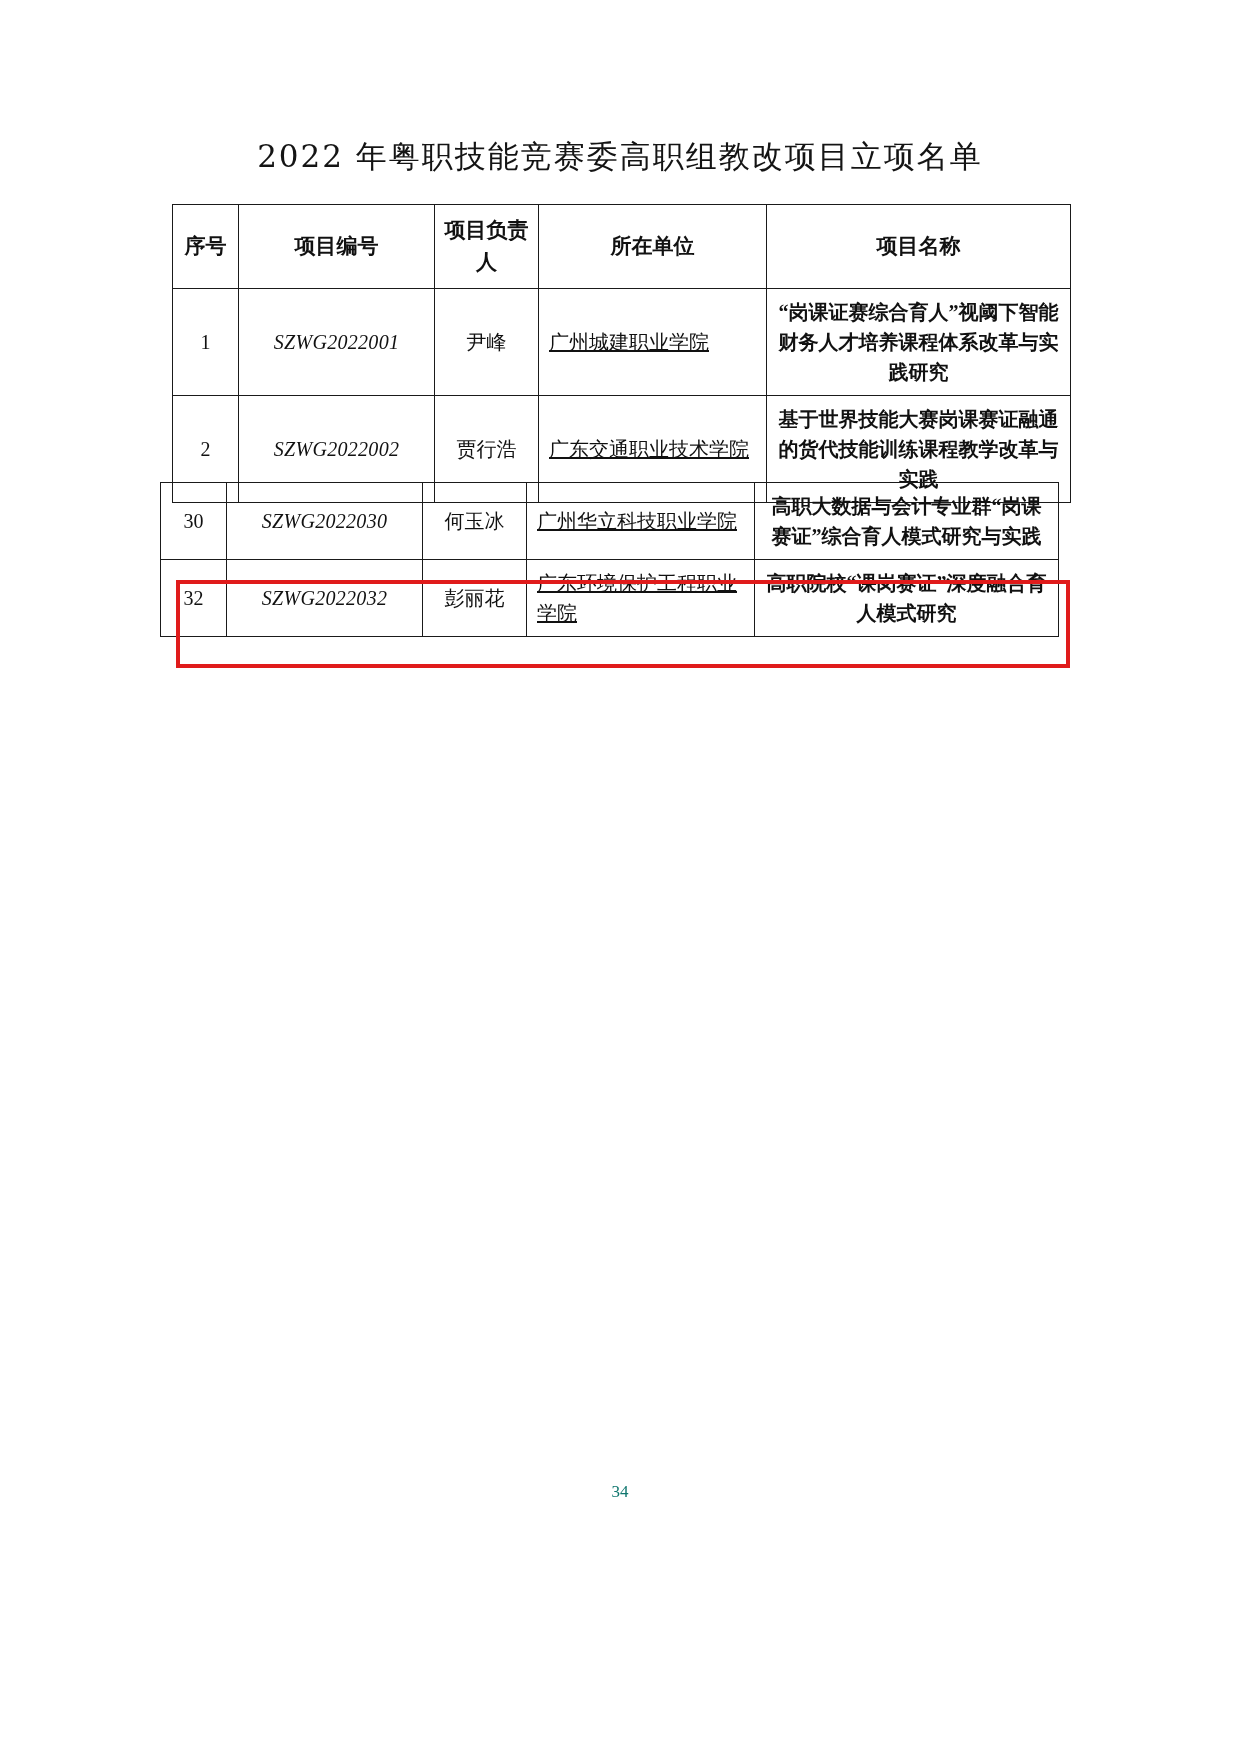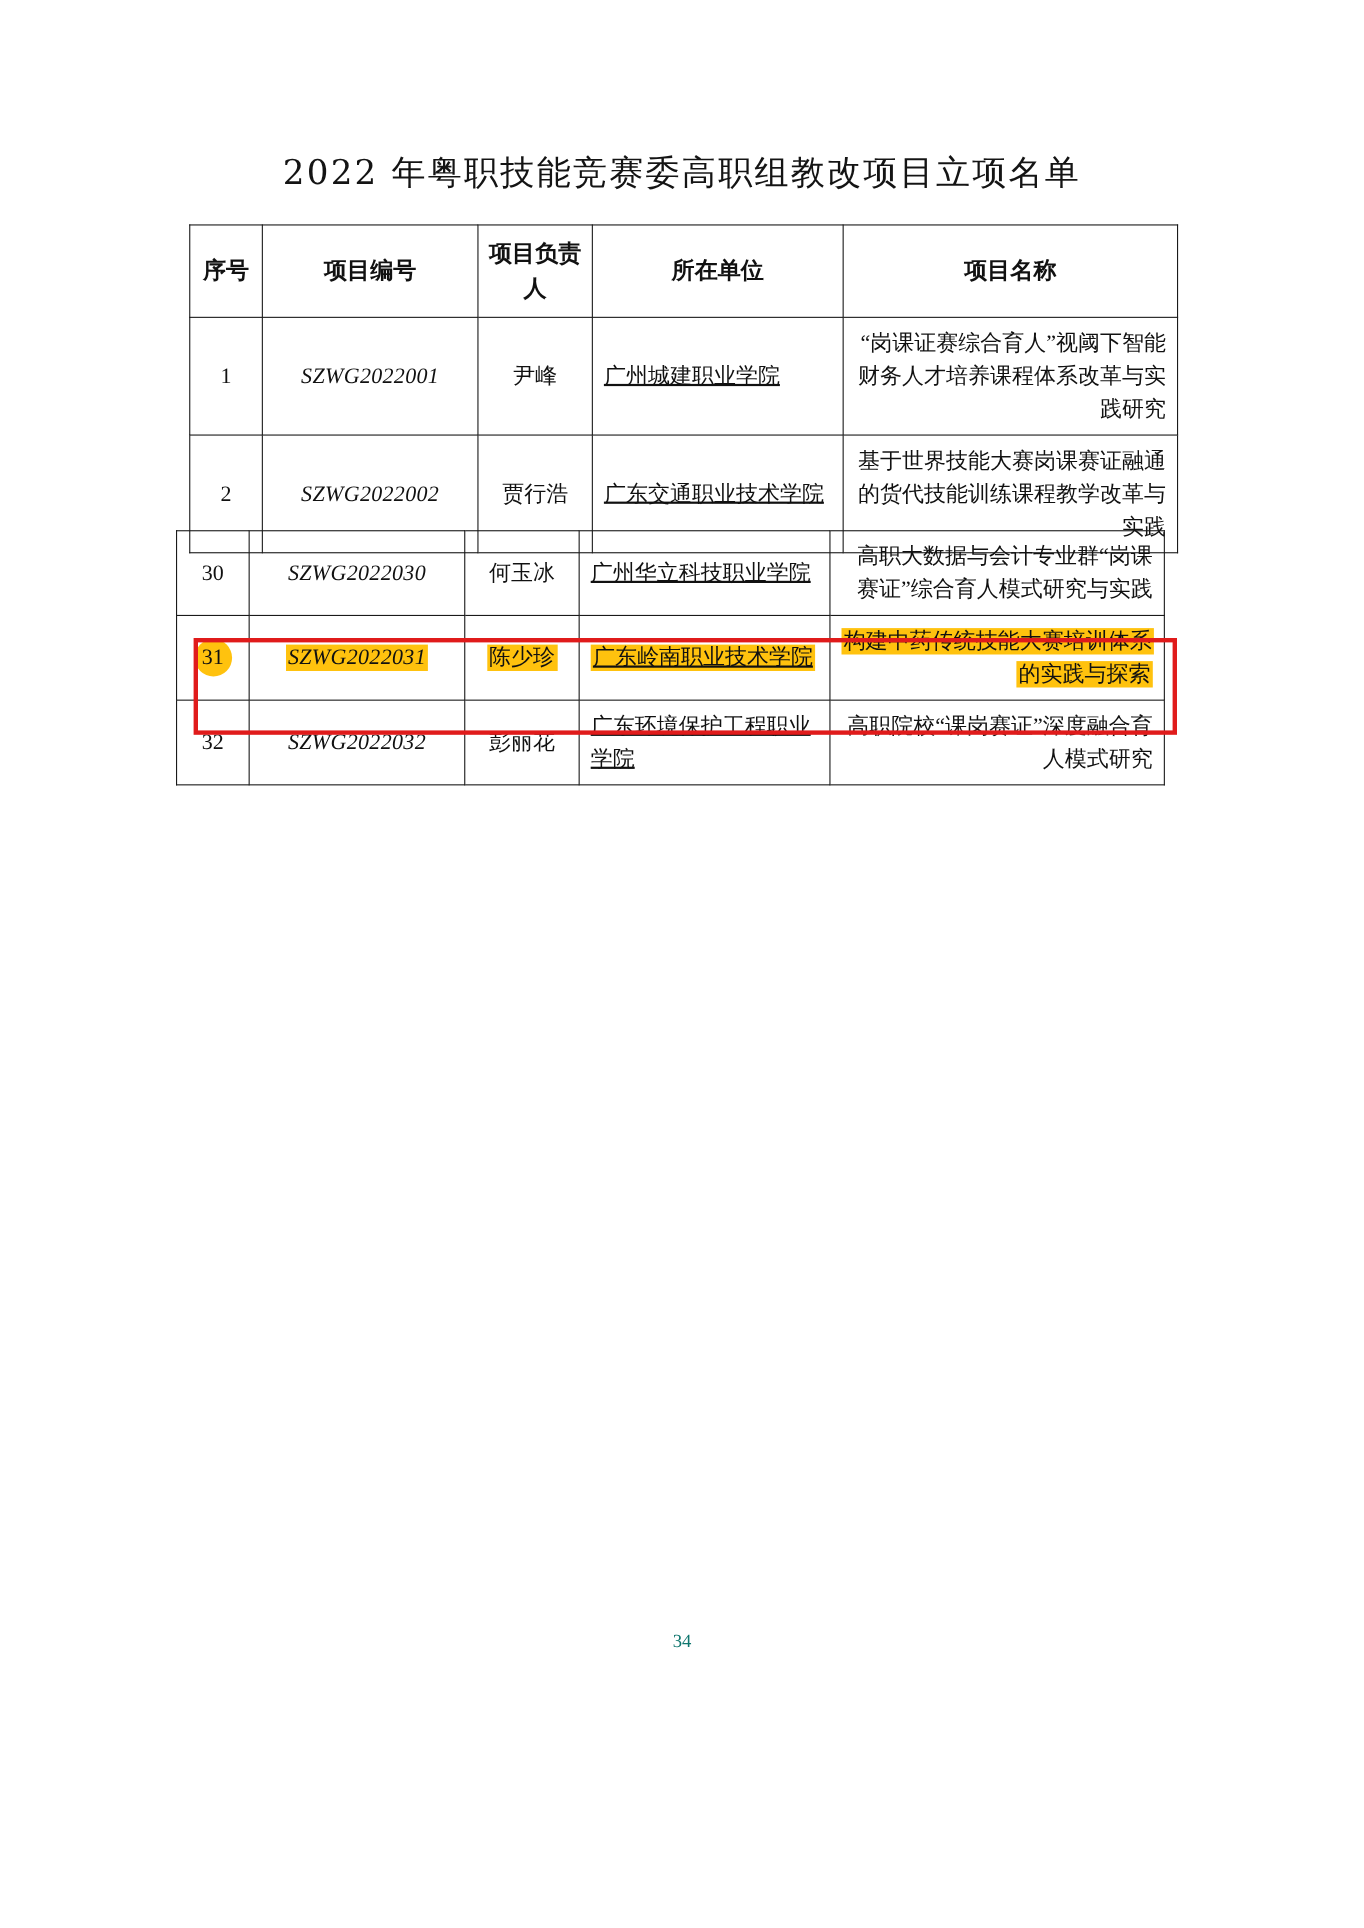--- a/index.html
+++ b/index.html
@@ -62,21 +62,21 @@
   col.c-idx { width: 66px; }
   col.c-code { width: 196px; }
   col.c-person { width: 104px; }
   col.c-unit { width: 228px; }
   col.c-name { width: 304px; }
 
   td.idx { text-align: center; }
   td.code { text-align: center; letter-spacing: 0.3px; font-style: italic; }
   td.person { text-align: center; }
   td.unit { text-align: left; text-decoration: underline; }
-  td.pname { text-align: right; }
+  td.pname { text-align: center; font-weight: bold; }
 
   
   .table-wrap-2 {
     position: absolute;
     top: 482px;
     left: 160px;
     width: 898px;
   }
 
   
@@ -170,27 +170,20 @@
       </colgroup>
       <tbody>
         <tr>
           <td class="idx">30</td>
           <td class="code">SZWG2022030</td>
           <td class="person">何玉冰</td>
           <td class="unit">广州华立科技职业学院</td>
           <td class="pname">高职大数据与会计专业群“岗课赛证”综合育人模式研究与实践</td>
         </tr>
         <tr>
-          <td class="idx"><span class="hl-round">31</span></td>
-          <td class="code"><span class="hl">SZWG2022031</span></td>
-          <td class="person"><span class="hl">陈少珍</span></td>
-          <td class="unit"><span class="hl">广东岭南职业技术学院</span></td>
-          <td class="pname"><span class="hl">构建中药传统技能大赛培训体系的实践与探索</span></td>
-        </tr>
-        <tr>
           <td class="idx">32</td>
           <td class="code">SZWG2022032</td>
           <td class="person">彭丽花</td>
           <td class="unit">广东环境保护工程职业学院</td>
           <td class="pname">高职院校“课岗赛证”深度融合育人模式研究</td>
         </tr>
       </tbody>
     </table>
   </div>
 

